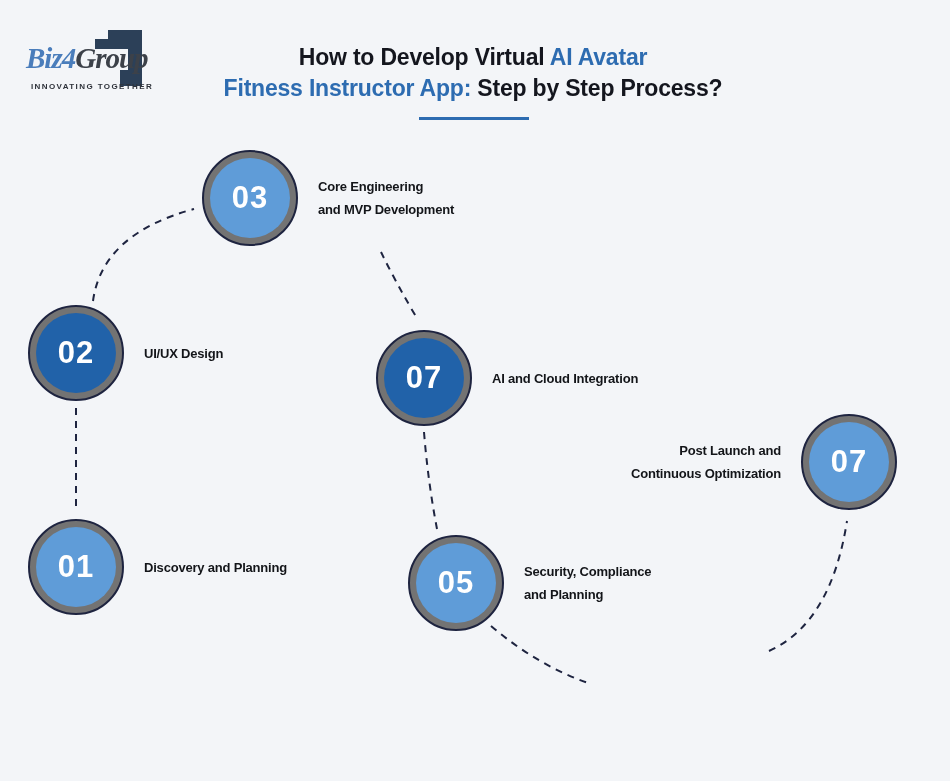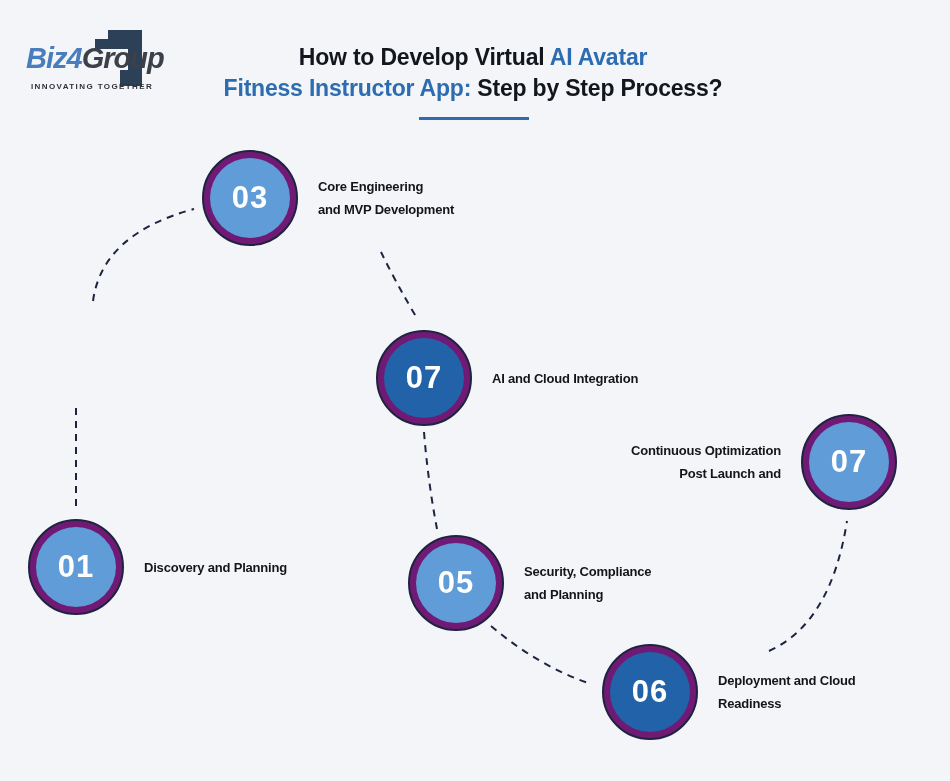--- a/index.html
+++ b/index.html
@@ -10,41 +10,41 @@
     --ink:#14161e;
     --bg:#f3f5f8;
   }
   *{margin:0;padding:0;box-sizing:border-box;}
   body{background:#ffffff;font-family:"Liberation Sans",sans-serif;}
   .canvas{position:relative;width:950px;height:781px;background:var(--bg);overflow:hidden;}
 
   
   .logo{position:absolute;left:18px;top:20px;width:160px;height:92px;}
   .logo-bracket{position:absolute;left:0;top:0;}
-  .logo-text{position:absolute;left:8px;top:22px;font-family:Liberation Sans, sans-serif;font-style:italic;
+  .logo-text{position:absolute;left:8px;top:22px;font-family:Liberation Serif, serif;font-style:italic;
              font-size:29px;font-weight:bold;white-space:nowrap;letter-spacing:-1px;}
   .logo-biz{color:#4a7dbb;}
   .logo-group{color:#3c4149;}
   .logo-tagline{position:absolute;left:13px;top:62px;font-size:8px;font-weight:bold;
                 letter-spacing:1.4px;color:#2e323a;}
 
   
   .title{position:absolute;top:42px;left:0;right:4px;text-align:center;
          font-size:23px;font-weight:bold;line-height:31px;color:var(--ink);letter-spacing:-0.2px;}
   .title .blue{color:var(--accent);margin-top:16px;}
   .title-underline{position:absolute;top:117px;left:419px;width:110px;height:3px;background:var(--accent);}
 
   
   .connectors{position:absolute;left:0;top:0;}
   .connectors path{fill:none;stroke:var(--navy);stroke-width:2;stroke-dasharray:7 6;}
 
   
   .node{position:absolute;display:flex;align-items:center;gap:20px;}
   .node.flip{flex-direction:row-reverse;}
-  .circle{width:96px;height:96px;border-radius:50%;border:2px solid var(--navy);background:#701a75;
+  .circle{width:96px;height:96px;border-radius:50%;border:2px solid var(--navy);background:#737373;
           display:flex;align-items:center;justify-content:center;flex:0 0 auto;}
   .circle .inner{width:80px;height:80px;border-radius:50%;display:flex;align-items:center;
                  justify-content:center;color:#fff;font-size:31px;font-weight:bold;letter-spacing:1px;}
   .light .inner{background:var(--blue-light);}
   .dark .inner{background:var(--blue-dark);}
   .label{font-size:13px;font-weight:bold;color:#131519;line-height:23px;letter-spacing:-0.2px;white-space:nowrap;}
   .label span{display:block;}
   .flip .label{text-align:right;}
 
   #node-01{left:28px;top:519px;}
@@ -87,20 +87,28 @@
 
   <div class="node light" id="node-01">
     <div class="circle">
       <div class="inner">01</div>
     </div>
     <div class="label">
       <span>Discovery and Planning</span>
     </div>
   </div>
 
+  <div class="node dark" id="node-02">
+    <div class="circle">
+      <div class="inner">02</div>
+    </div>
+    <div class="label">
+      <span>UI/UX Design</span>
+    </div>
+  </div>
 
   <div class="node light" id="node-03">
     <div class="circle">
       <div class="inner">03</div>
     </div>
     <div class="label">
       <span>Core Engineering</span>
       <span>and MVP Development</span>
     </div>
   </div>
@@ -117,33 +125,24 @@
   <div class="node light" id="node-05">
     <div class="circle">
       <div class="inner">05</div>
     </div>
     <div class="label">
       <span>Security, Compliance</span>
       <span>and Planning</span>
     </div>
   </div>
 
-  <div class="node dark" id="node-06">
-    <div class="circle">
-      <div class="inner">06</div>
-    </div>
-    <div class="label">
-      <span>Deployment and Cloud</span>
-      <span>Readiness</span>
-    </div>
-  </div>
 
   <div class="node light flip" id="node-07">
     <div class="circle">
       <div class="inner">07</div>
     </div>
     <div class="label">
+      <span>Post Launch and</span>
       <span>Continuous Optimization</span>
-      <span>Post Launch and</span>
     </div>
   </div>
 
 </div>
 
 </body></html>

